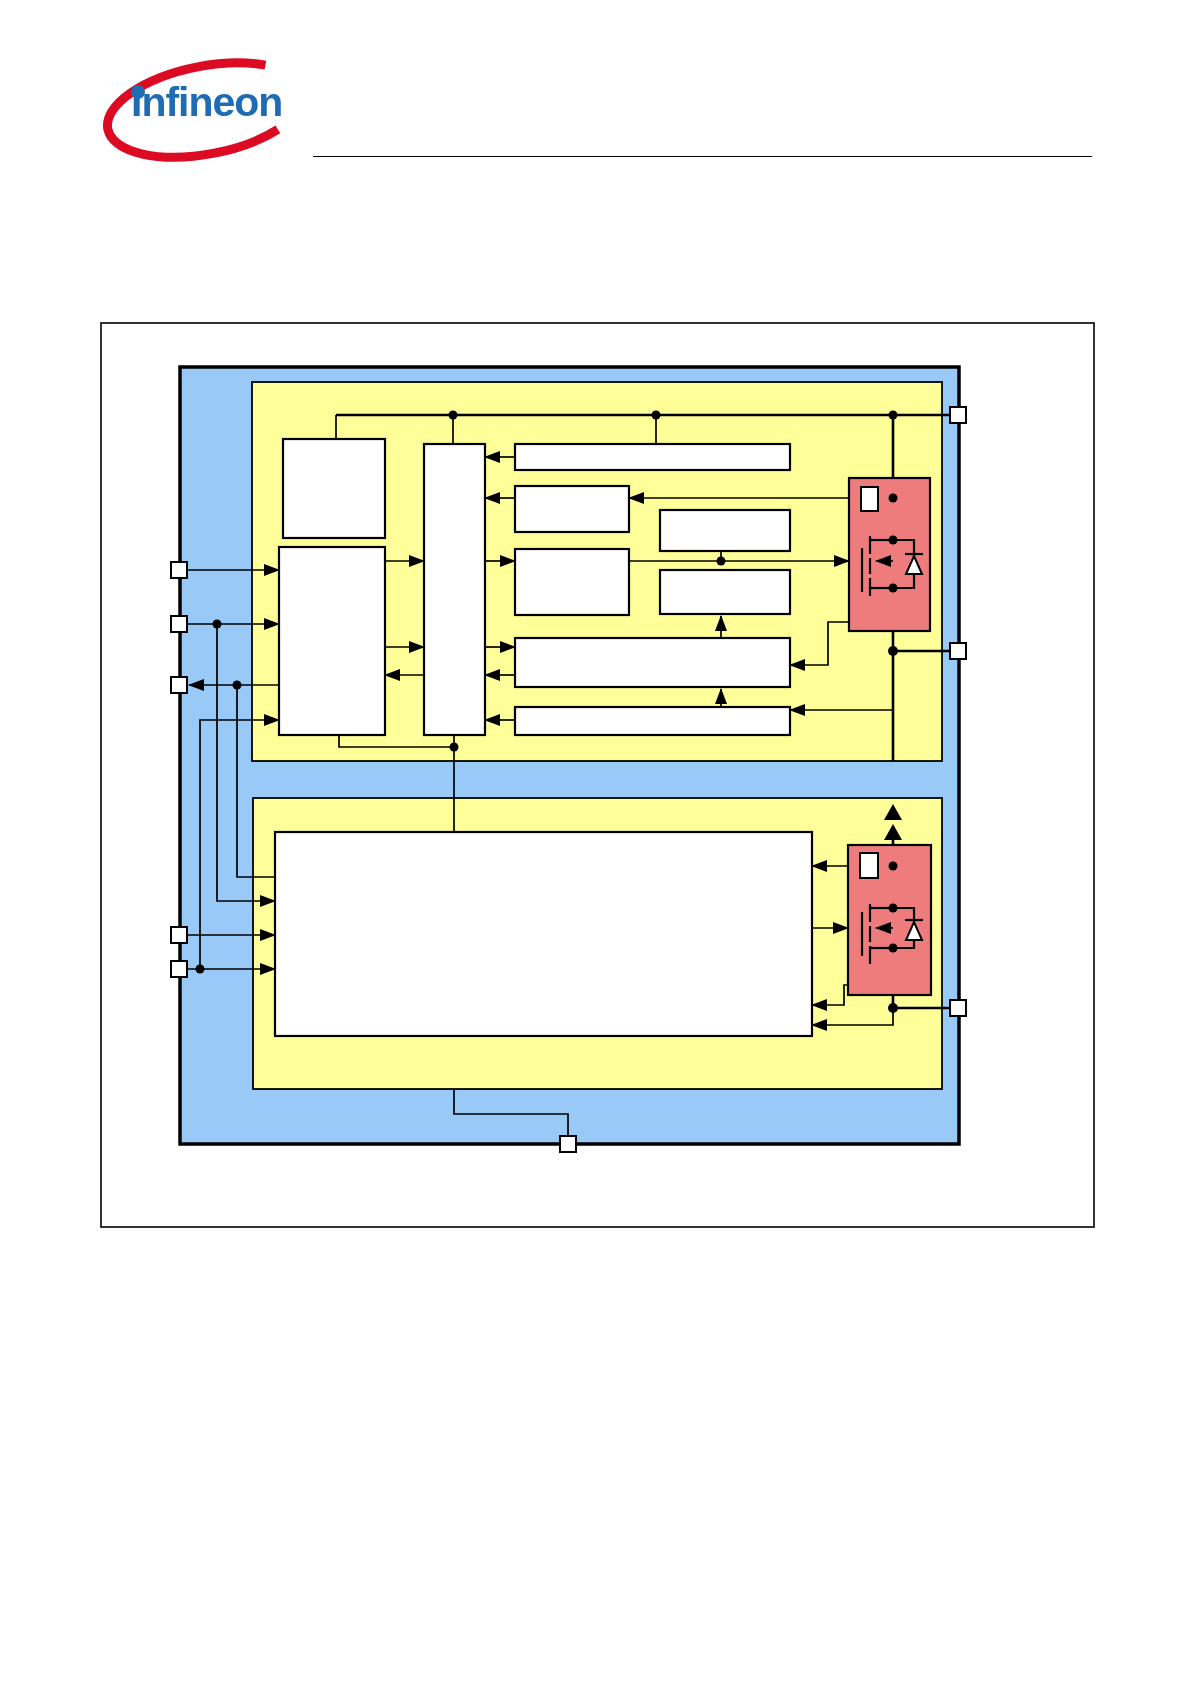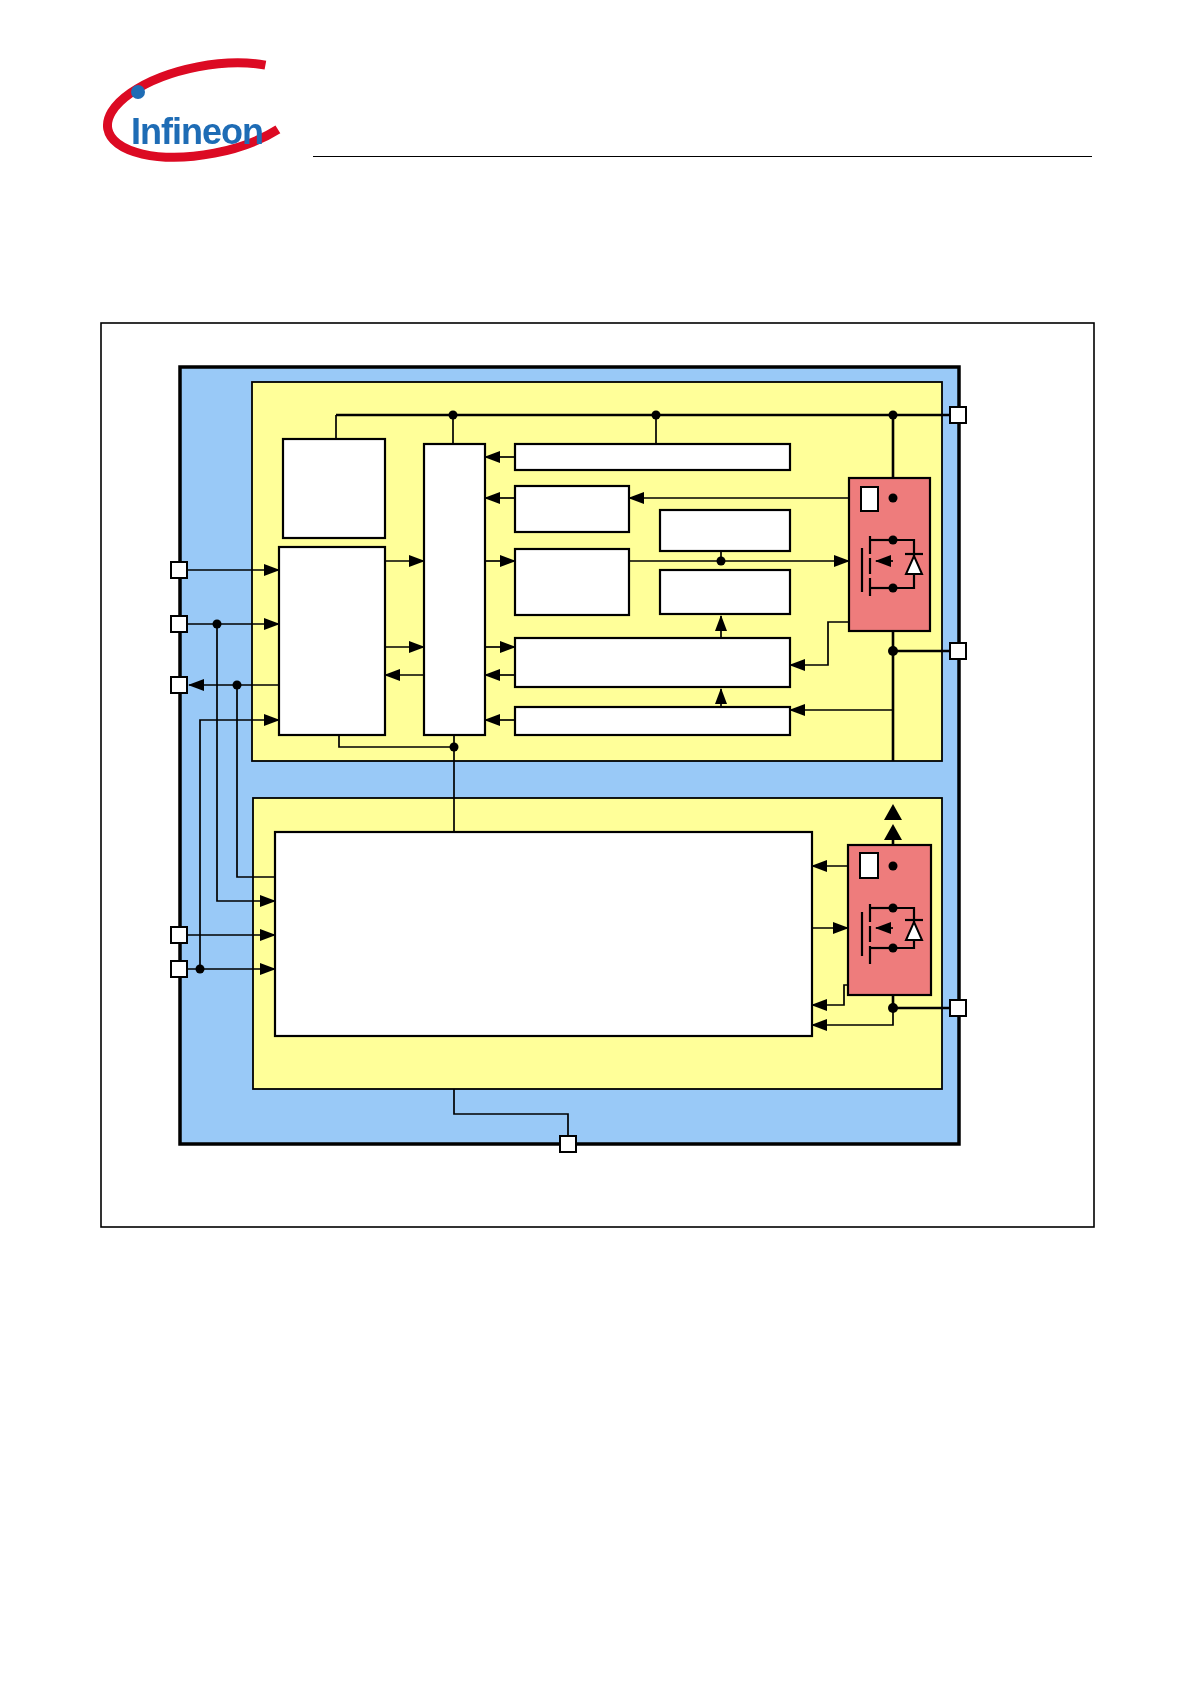--- a/index.html
+++ b/index.html
@@ -15,26 +15,25 @@
     overflow:hidden;
   }
   .logo{
     position:absolute;
     left:100px; top:58px;
     width:220px; height:110px;
   }
   .logo-text{
     position:absolute;
     left:131px; top:82px;
-    font-size:36px;
+    font-size:41px;
     font-weight:bold;
     letter-spacing:-1px;
     color:var(--logo_blue,#1E6CB5);
     line-height:1;
-    margin-top:32px;
   }
   .header-rule{
     position:absolute;
     left:313px; top:156px;
     width:779px; height:0;
     border-top:1.6px solid var(--line_black,#000);
   }
   svg .wire{stroke:var(--line_black,#000);stroke-width:1.7;fill:none;}
   svg .wire-thick{stroke:var(--line_black,#000);stroke-width:2.6;fill:none;}
   svg .sym{stroke:var(--line_black,#000);stroke-width:2.2;fill:none;}

